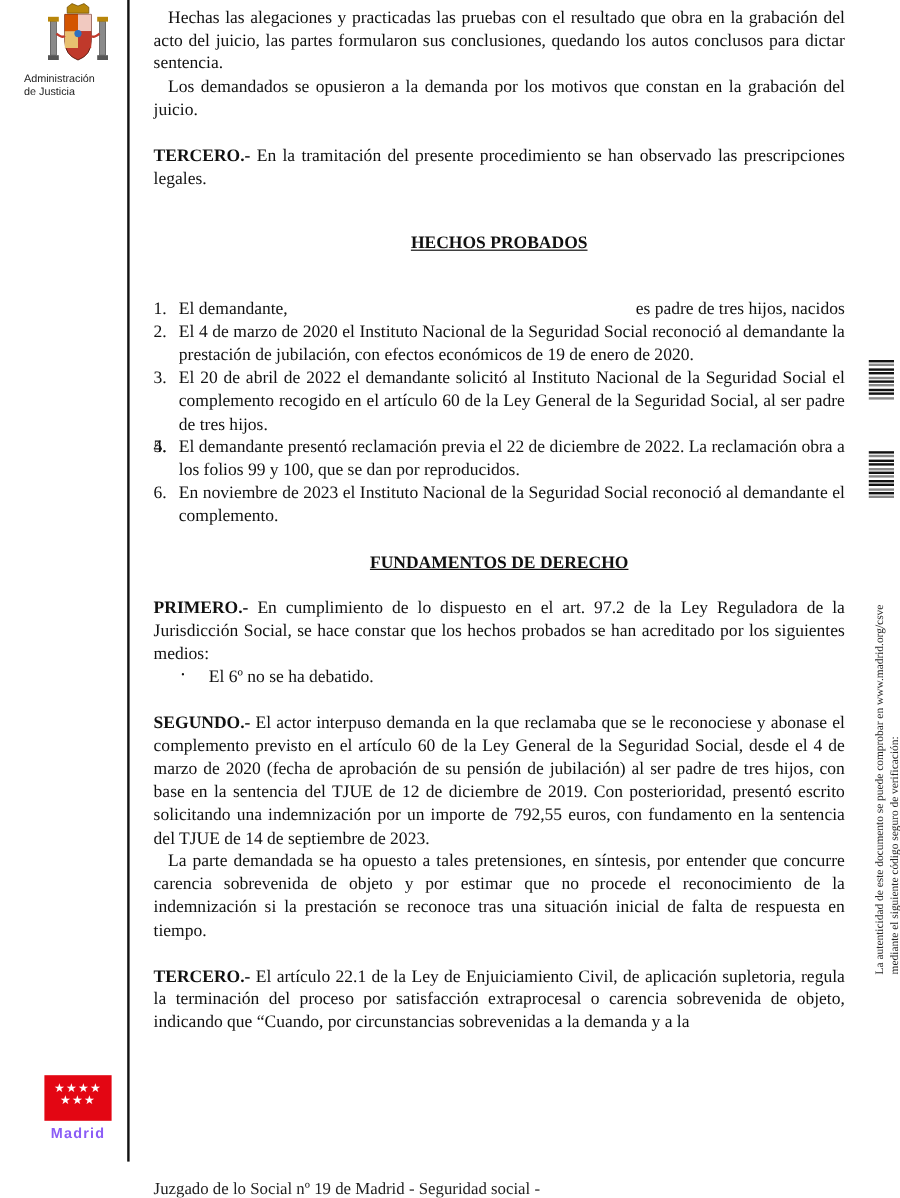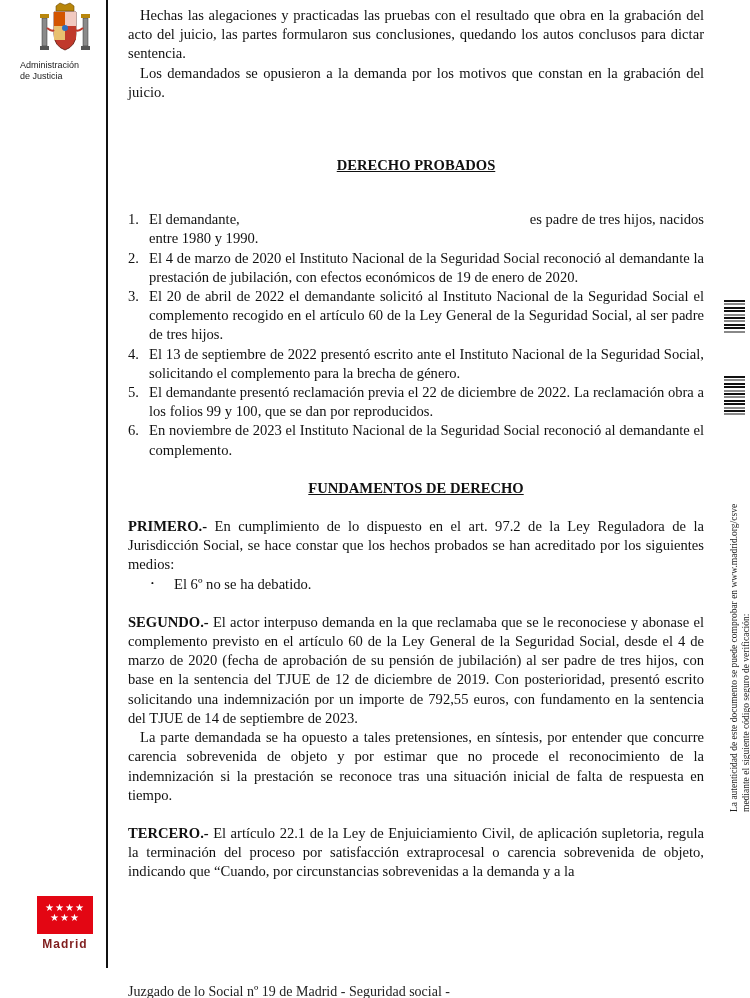--- a/index.html
+++ b/index.html
@@ -6,21 +6,21 @@
   body { width:750px; height:998px; position:relative; overflow:hidden; color:#111; }
   .serif { font-family: "Liberation Serif", "DejaVu Serif", serif; }
   .sans { font-family: "Liberation Sans", "DejaVu Sans", sans-serif; }
 
   
   .crest { position:absolute; left:34px; top:2px; width:62px; height:54px; }
   .admin-label { position:absolute; left:20px; top:60px; width:90px; text-align:left; font-size:9px; line-height:11px; color:#222; }
   .divider { position:absolute; left:106px; top:0; width:2px; height:968px; background:#111; }
   .madrid-flag { position:absolute; left:37px; top:896px; width:56px; height:38px; background:#e30613; }
   .madrid-stars { position:absolute; left:0; right:0; top:7px; text-align:center; color:#fff; font-size:10px; line-height:10px; letter-spacing:1px; }
-  .madrid-label { position:absolute; left:30px; top:937px; width:70px; text-align:center; font-size:12px; font-weight:bold; letter-spacing:1px; color:#7f1d1d; }
+  .madrid-label { position:absolute; left:30px; top:937px; width:70px; text-align:center; font-size:12px; font-weight:bold; letter-spacing:1px; color:#8b5cf6; }
 
   
   .main { position:absolute; left:128px; top:6px; width:576px; font-size:14.6px; line-height:19.2px; }
   p { margin:0; text-align:justify; }
   .indent { text-indent:12px; }
   .gap { height:19px; }
   .heading { text-align:center; font-weight:bold; text-decoration:underline; }
   .bold { font-weight:bold; }
   ol.facts { margin:0; padding:0; list-style:none; }
   ol.facts li { position:relative; padding-left:21px; text-align:justify; }
@@ -75,39 +75,39 @@
     <div>★★★★</div>
     <div>★★★</div>
   </div>
 </div>
 <div class="madrid-label sans">Madrid</div>
 
 <div class="main">
   <p class="indent">Hechas las alegaciones y practicadas las pruebas con el resultado que obra en la grabación del acto del juicio, las partes formularon sus conclusiones, quedando los autos conclusos para dictar sentencia.</p>
   <p class="indent">Los demandados se opusieron a la demanda por los motivos que constan en la grabación del juicio.</p>
   <div class="gap"></div>
+  <p><span class="bold">TERCERO.-</span><span> En la tramitación del presente procedimiento se han observado las prescripciones legales.</span></p>
   <div class="gap"></div>
   <div class="gap" style="height:16px"></div>
-  <p class="heading">DERECHO PROBADOS</p>
+  <p class="heading">HECHOS PROBADOS</p>
   <div class="gap"></div>
   <div class="gap" style="height:16px"></div>
 
   <ol class="facts">
     <li>
       <span class="num">1.</span>
       <div class="redacted-row">
         <span>El demandante,</span>
         <span style="flex:1"></span>
         <span>es padre de tres hijos, nacidos</span>
       </div>
-      <div>entre 1980 y 1990.</div>
     </li>
     <li><span class="num">2.</span><span>El 4 de marzo de 2020 el Instituto Nacional de la Seguridad Social reconoció al demandante la prestación de jubilación, con efectos económicos de 19 de enero de 2020.</span></li>
     <li><span class="num">3.</span><span>El 20 de abril de 2022 el demandante solicitó al Instituto Nacional de la Seguridad Social el complemento recogido en el artículo 60 de la Ley General de la Seguridad Social, al ser padre de tres hijos.</span></li>
-    <li><span class="num">4.</span><span>El 13 de septiembre de 2022 presentó escrito ante el Instituto Nacional de la Seguridad Social, solicitando el complemento para la brecha de género.</span></li>
+    <li><span class="num">4.</span></li>
     <li><span class="num">5.</span><span>El demandante presentó reclamación previa el 22 de diciembre de 2022. La reclamación obra a los folios 99 y 100, que se dan por reproducidos.</span></li>
     <li><span class="num">6.</span><span>En noviembre de 2023 el Instituto Nacional de la Seguridad Social reconoció al demandante el complemento.</span></li>
   </ol>
 
   <div class="gap"></div>
   <p class="heading">FUNDAMENTOS DE DERECHO</p>
   <div class="gap"></div>
 
   <p><span class="bold">PRIMERO.-</span><span> En cumplimiento de lo dispuesto en el art. 97.2 de la Ley Reguladora de la Jurisdicción Social, se hace constar que los hechos probados se han acreditado por los siguientes medios:</span></p>
   <ul class="bullets">

